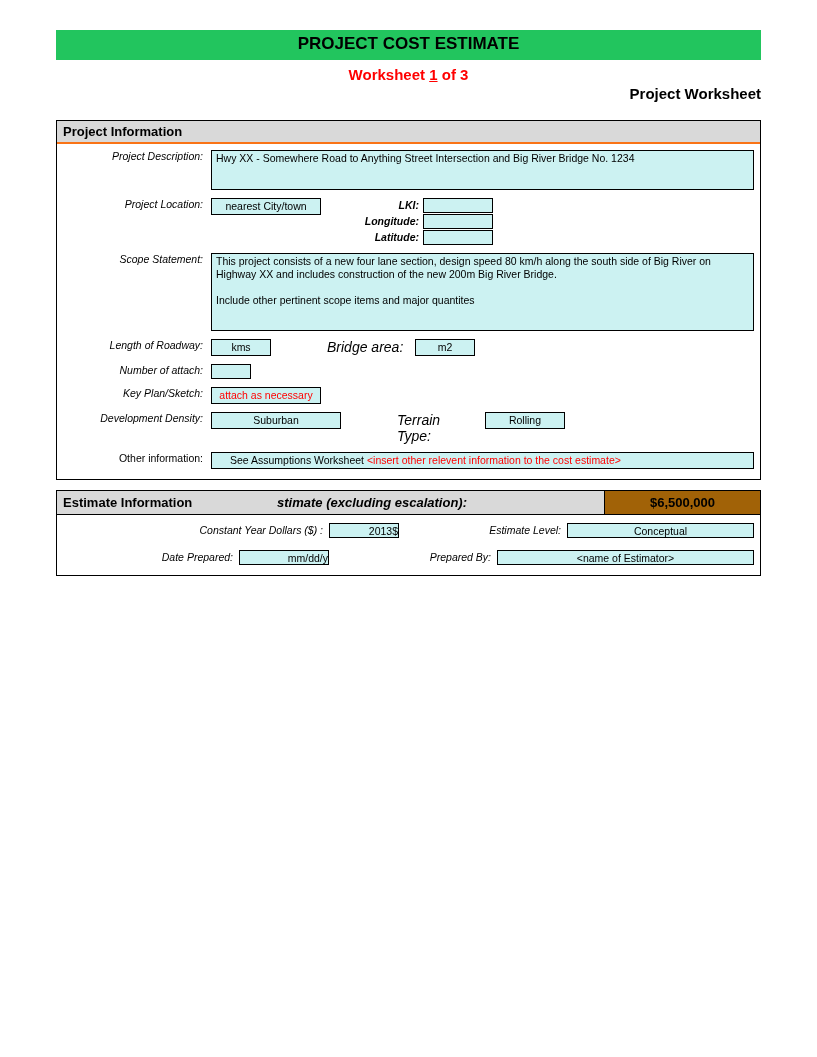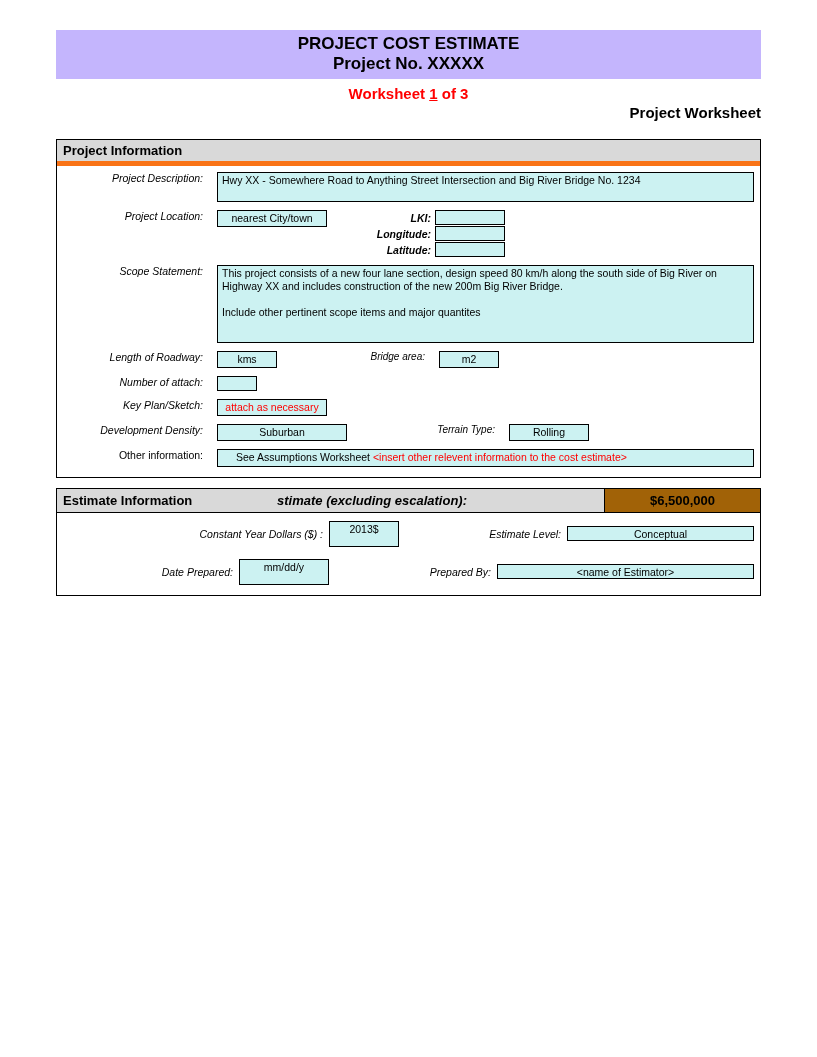--- a/index.html
+++ b/index.html
@@ -6,21 +6,21 @@
   body {
     font-family: Arial, Helvetica, sans-serif;
     font-size: 11px;
     margin: 0;
     padding: 30px 56px;
     background: #fff;
     color: #000;
     width: 817px;
   }
   .title-band {
-    background: #c4b5fd;
+    background: #22c55e;
     text-align: center;
     padding: 4px 0 6px 0;
     font-weight: bold;
     font-size: 17px;
     line-height: 1.15;
   }
   .worksheet-line {
     text-align: center;
     color: #ff0000;
     font-weight: bold;
@@ -37,48 +37,48 @@
   }
   .panel {
     border: 1.5px solid #000;
     margin-bottom: 10px;
   }
   .panel-header {
     background: #d9d9d9;
     font-weight: bold;
     font-size: 13px;
     padding: 3px 6px;
-    border-bottom: 5px solid #f97316;
+    border-bottom: 2px solid #f97316;
   }
   .panel-body {
     padding: 6px 6px 10px 6px;
   }
   .row {
     display: flex;
     align-items: flex-start;
     margin-bottom: 8px;
-    gap: 14px;
+    gap: 8px;
   }
   .lbl {
     font-style: italic;
     font-size: 10.5px;
     text-align: right;
     flex-shrink: 0;
   }
   .lbl-left { width: 140px; }
   .field {
     background: #ccf2f2;
     border: 1px solid #000;
     padding: 1px 4px;
     font-size: 10.5px;
     min-height: 15px;
     line-height: 1.25;
   }
   .field-wide { flex: 1; }
-  .desc-box { height: 30px; }
+  .desc-box { height: 40px; }
   .scope-box { height: 78px; white-space: pre-line; }
   .field-tiny { width: 60px; text-align: center; }
   .coord-grid {
     display: flex;
     flex-direction: column;
     gap: 1px;
     margin-left: 30px;
   }
   .coord-row { display: flex; gap: 4px; align-items: center; }
   .coord-label { font-weight: bold; font-style: italic; font-size: 10.5px; width: 60px; text-align: right; }
@@ -111,31 +111,30 @@
     text-align: center;
     align-self: stretch;
     line-height: 24px;
     border-left: 1px solid #000;
   }
   .est-body { padding: 8px 6px 10px 6px; }
   .est-row { display: flex; align-items: center; gap: 6px; margin-bottom: 12px; }
   .est-lbl { font-style: italic; font-size: 10.5px; text-align: right; }
   .est-lbl1 { width: 260px; }
   .est-lbl2 { width: 100px; text-align: right; }
-  .est-field-sm { background:#ccf2f2; border:1px solid #000; width:70px; height:26px; text-align:center; font-size:10.5px; line-height:15px;}
+  .est-field-sm { background:#ccf2f2; border:1px solid #000; width:70px; height:15px; text-align:right; font-size:10.5px; line-height:15px;}
   .est-field-wide { background:#ccf2f2; border:1px solid #000; flex:1; height:15px; text-align:center; font-size:10.5px; line-height:15px;}
-  .mid-lbl { font-style: italic; font-size: 10px; width: 80px; text-align: right; }
+  .mid-lbl { font-style: italic; font-size: 14px; width: 80px; }
   .gap-spacer { width: 40px; }
 </style>
 </head>
 <body>
 
 <div class="title-band">
   <div>PROJECT COST ESTIMATE</div>
-  <div>Project No. XXXXX</div>
 </div>
 <div class="worksheet-line">
   <span>Worksheet </span><span class="u">1</span><span> of 3</span>
 </div>
 <div class="subtitle">Project Worksheet</div>
 
 <div class="panel">
   <div class="panel-header">Project Information</div>
   <div class="panel-body">
 

